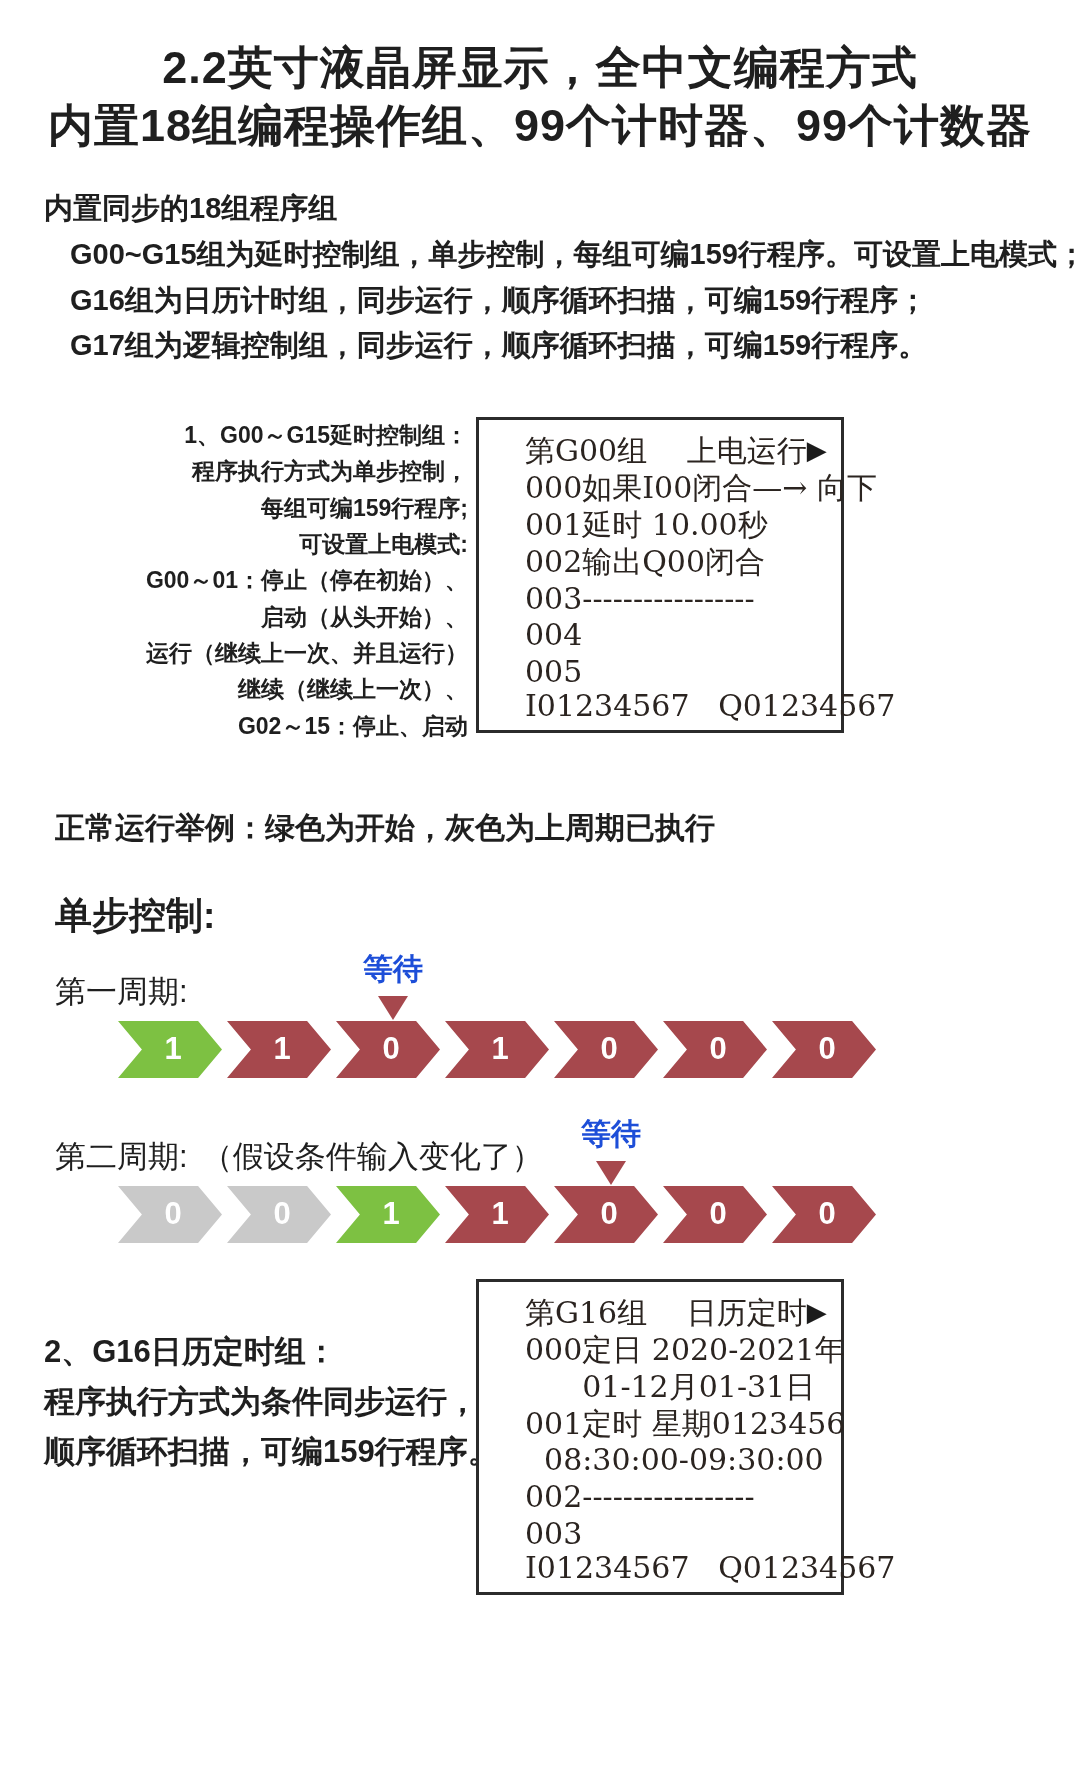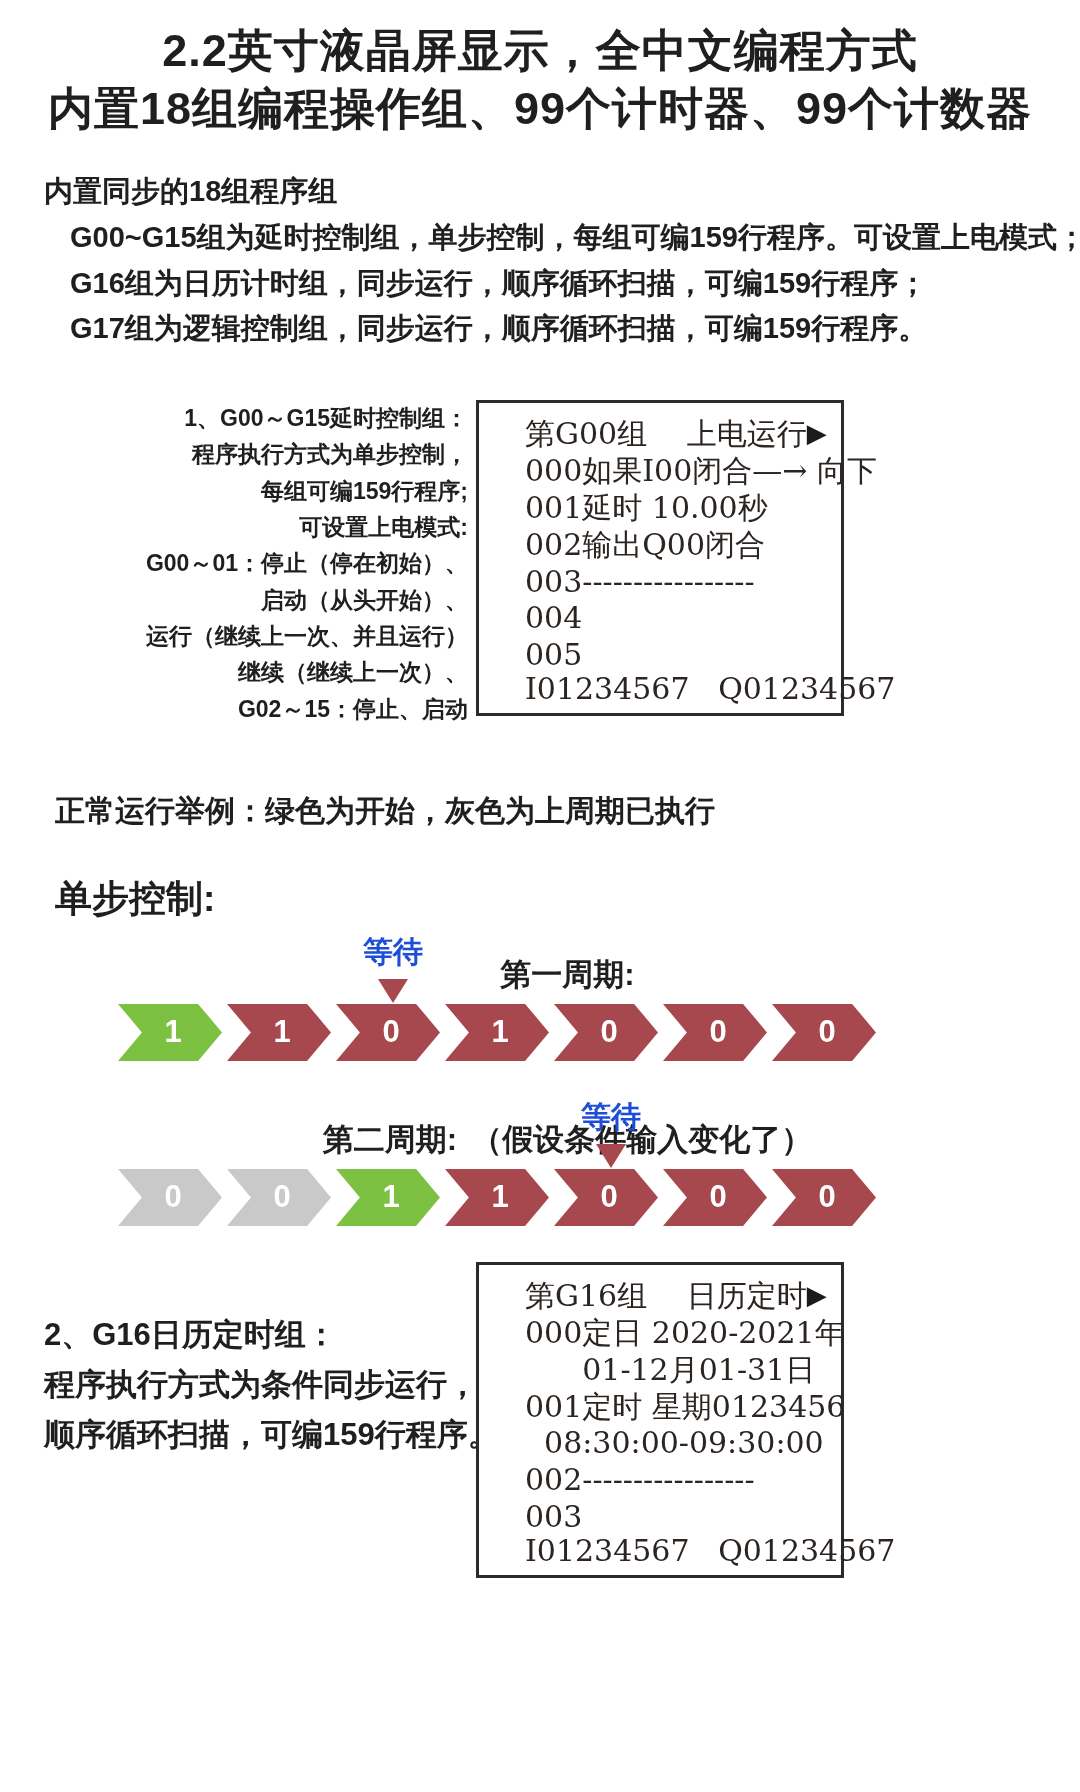--- a/index.html
+++ b/index.html
@@ -2,21 +2,21 @@
 <html><head>
 <meta charset="utf-8">
 <style>
   * { margin:0; padding:0; box-sizing:border-box; }
   html,body { background:#ffffff; }
   .page {
     position:relative; width:1080px; height:1792px; margin:0 auto;
     background:#ffffff; overflow:hidden;
     font-family:"Liberation Sans","DejaVu Sans",sans-serif; color:#1f1f1f;
   }
-  .title { padding-top:22px; text-align:center; font-weight:700; font-size:45px; line-height:1.28; letter-spacing:1px; }
+  .title { padding-top:22px; text-align:center; font-weight:700; font-size:45px; line-height:1.28; letter-spacing:1px;margin-top:17px; }
   .intro { margin:36px 12px 0 44px; font-weight:700; font-size:29px; }
   .intro-heading { line-height:1.3; }
   .intro-line { margin:8px 0 0 26px; line-height:1.3; white-space:nowrap; }
 
   .main-row { display:flex; align-items:flex-start; margin:52px 0 0 60px; }
   .col-text { width:408px; font-weight:700; font-size:23px; line-height:1.58;text-align:right; }
   .col-text .text-line { white-space:nowrap; }
 
   .lcd {
     width:368px; height:316px; border:3px solid #2b2b2b; margin-left:8px;
@@ -28,21 +28,21 @@
   .lcd-header { display:flex; justify-content:space-between; align-items:center; padding-right:10px; white-space:pre; }
   .lcd-cursor { font-size:26px; color:#1b1b1b; }
   .lcd-line { white-space:pre; margin-top:3px; }
   .lcd-status { margin-top:auto; white-space:pre; }
 
   .note { margin:64px 0 0 55px; font-size:30px; font-weight:700; }
   .step-label { margin:42px 0 0 55px; font-size:37px; font-weight:700; }
 
   .cycle { position:relative; }
   #cycle2 { margin-top:58px; }
-  .cycle-head { display:flex; gap:14px; margin:30px 0 8px 55px; font-size:31px; font-weight:700; align-items:baseline;justify-content:center; }
+  .cycle-head { display:flex; gap:14px; margin:30px 0 8px 55px; font-size:31px; font-weight:400; align-items:baseline; }
   .arrow-row { display:flex; gap:5px; margin-left:118px; }
   .arrow {
     width:104px; height:57px; display:flex; align-items:center; justify-content:center;
     padding-left:6px; color:#ffffff; font-weight:700; font-size:31px;
     clip-path:polygon(0% 0%, 77% 0%, 100% 50%, 77% 100%, 0% 100%, 23% 50%);
   }
   .wait-marker { position:absolute; top:-22px; transform:translateX(-50%); display:flex; flex-direction:column; align-items:center; }
   .wait-text { font-size:30px; font-weight:700; color:#1d4ed8; white-space:nowrap; }
   .wait-triangle { margin-top:6px; width:0; height:0; border-left:15px solid transparent; border-right:15px solid transparent; border-top:24px solid #a6484d; }
 

